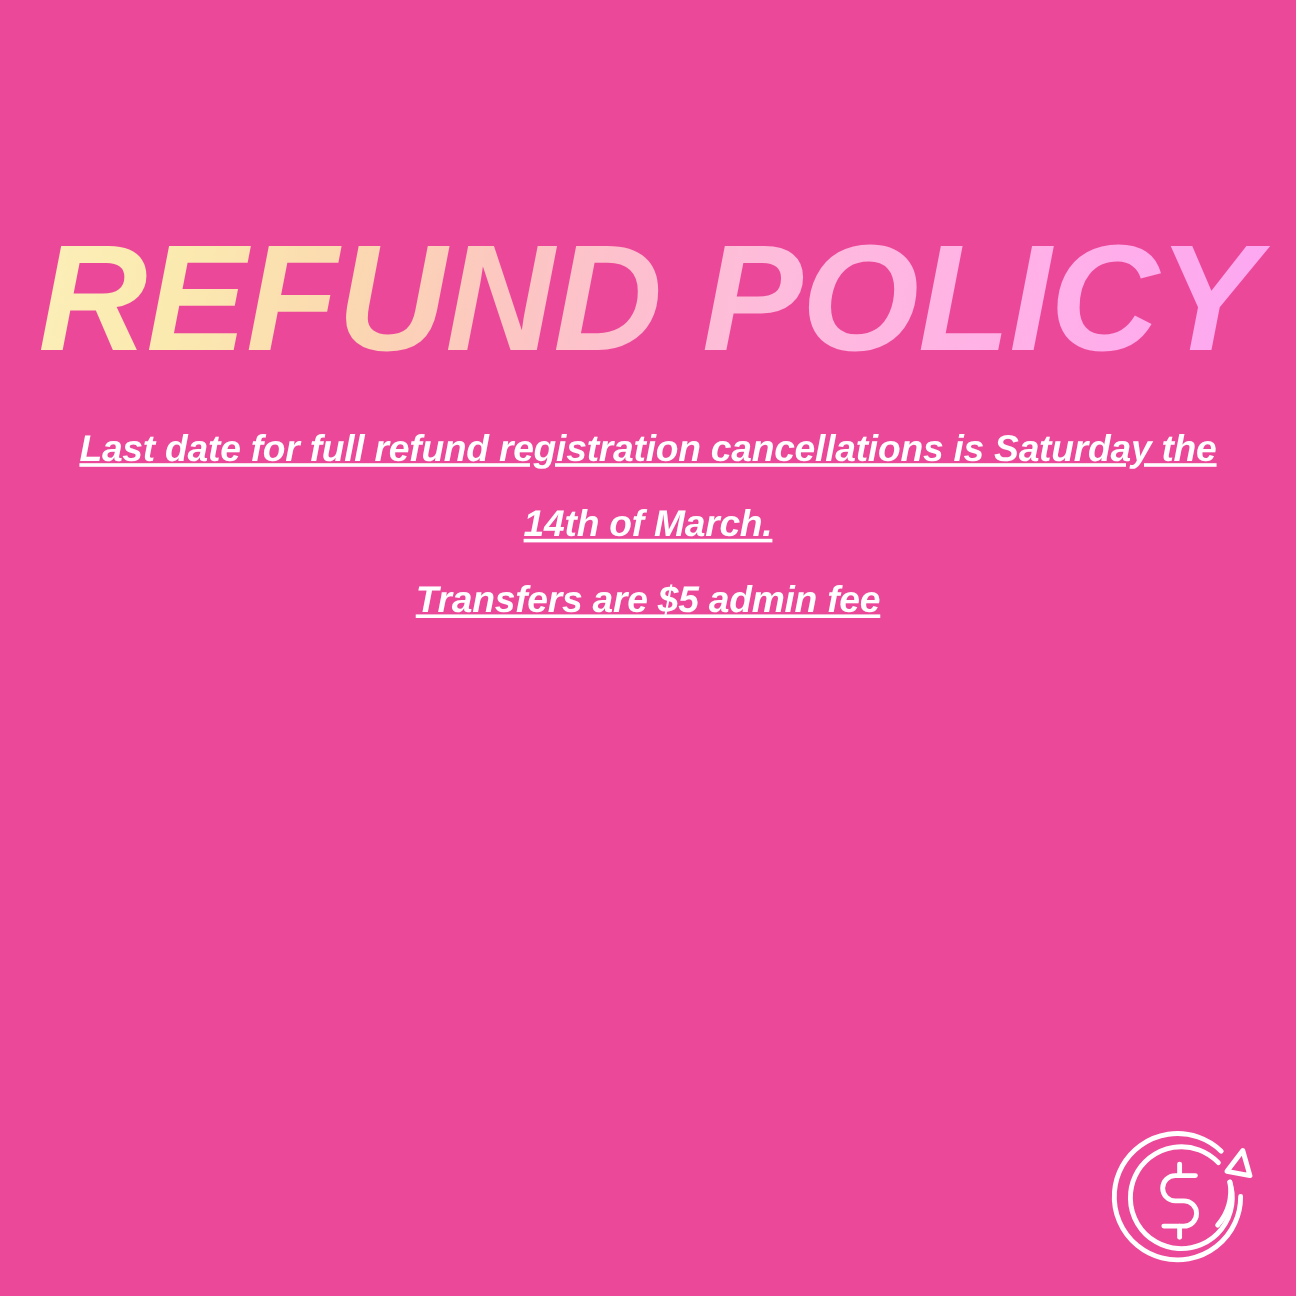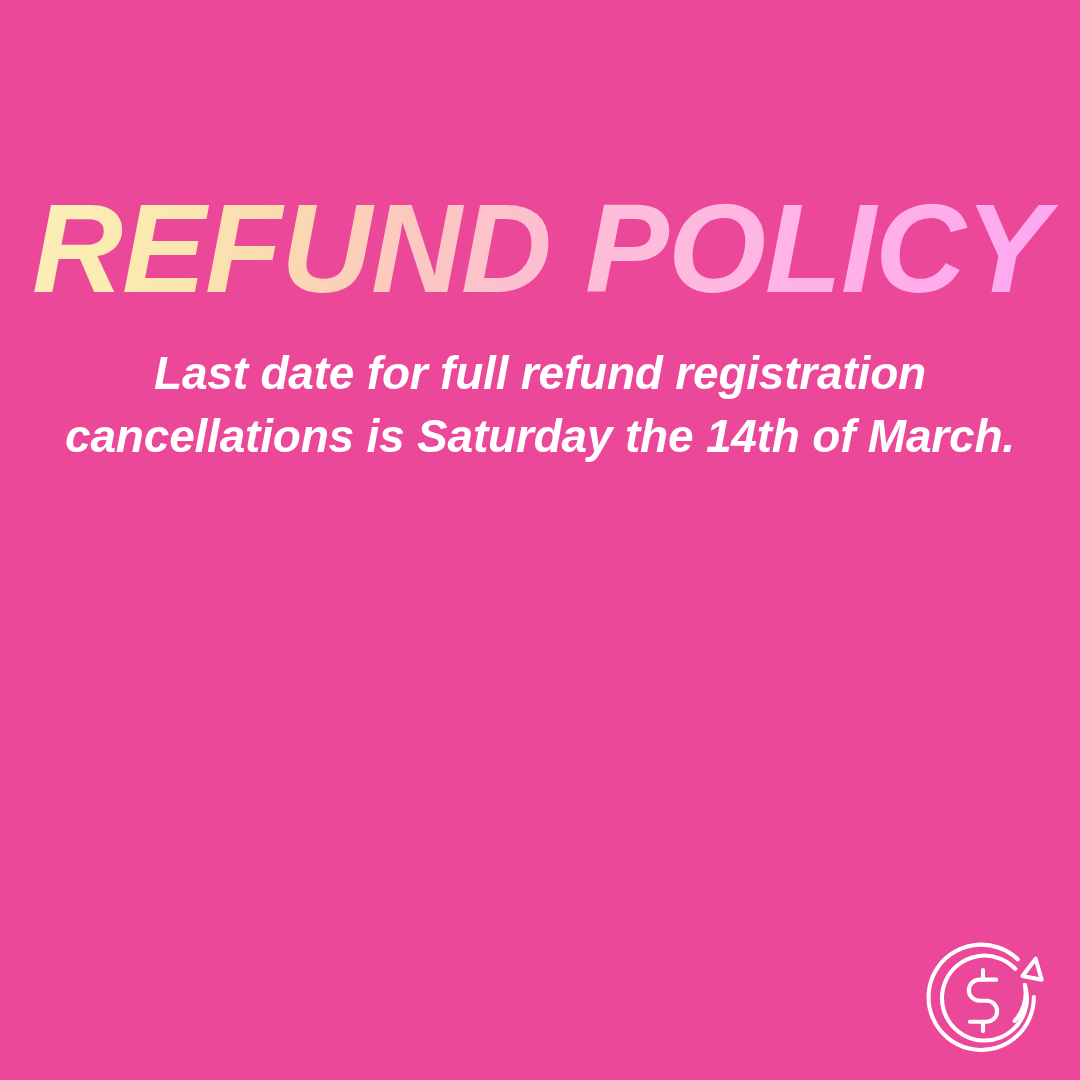--- a/index.html
+++ b/index.html
@@ -108,23 +108,24 @@
   
   .body-copy {
     position: absolute;
     top: 342px;
     left: 62px;
     right: 62px;
     text-align: center;
     color: #ffffff;
     font-weight: 700;
     font-style: italic;
-    font-size: 46px;
+    font-size: 31px;
     line-height: 63px;
     letter-spacing: -0.2px;
+    text-decoration: underline;
   }
   .body-copy p {
     margin: 0;
   }
 
   
   .refund-icon {
     position: absolute;
     right: 22px;
     bottom: 16px;
@@ -183,20 +184,21 @@
         <i style="right:358px; width:132px; background:#F0309F;"></i>
       </div>
     </div>
 
   </div>
 
   <div class="title">REFUND POLICY</div>
 
   <div class="body-copy">
     <p>Last date for full refund registration cancellations is Saturday the 14th of March.</p>
+    <p>Transfers are $5 admin fee</p>
   </div>
 
   <div class="refund-icon">
     <svg viewBox="0 0 120 112" fill="none" xmlns="http://www.w3.org/2000/svg">
       <g stroke="#ffffff" stroke-width="3.4" fill="none" stroke-linecap="round" stroke-linejoin="round">
 
         <path d="M86.5 24.5
                  A44 44 0 1 0 100 56"></path>
 
         <path d="M90.5 38.5 L101.5 24.0 L106.5 41.5 Z"></path>

